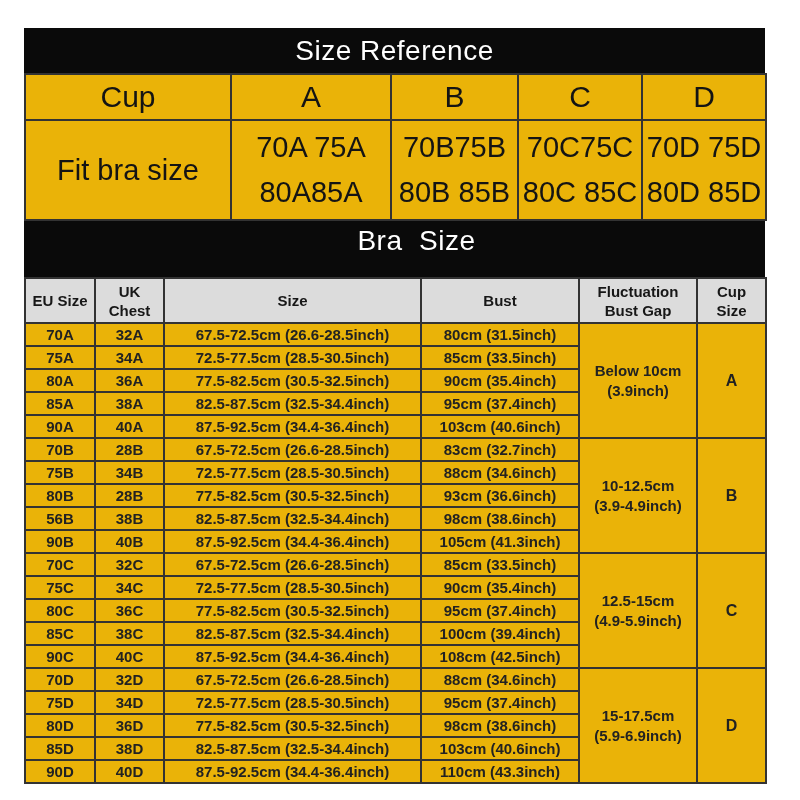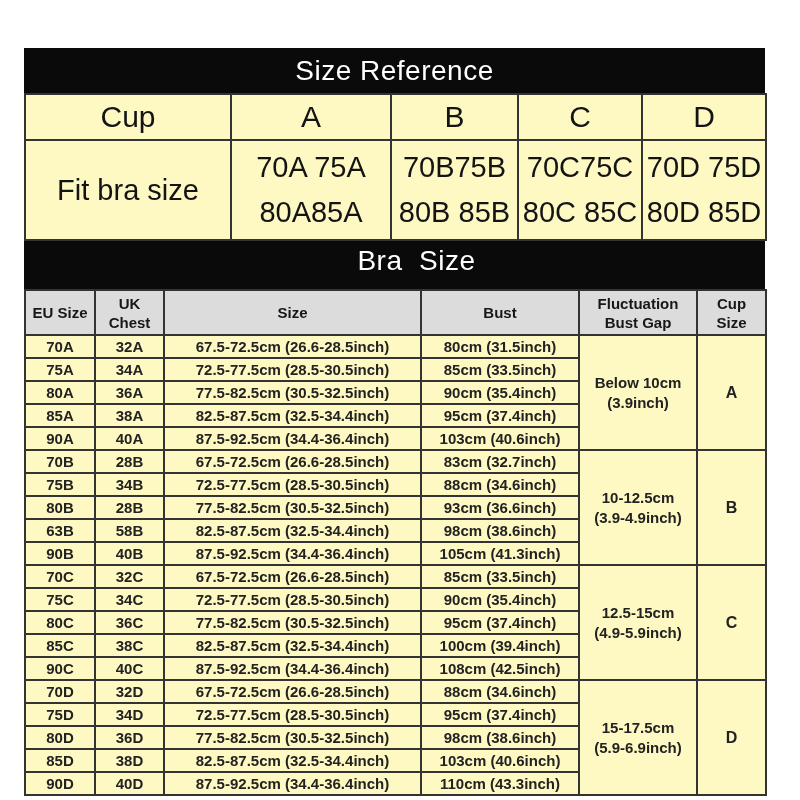--- a/index.html
+++ b/index.html
@@ -1,23 +1,23 @@
 <!DOCTYPE html>
 <html><head>
 <meta charset="utf-8">
 <style>
   * { margin: 0; padding: 0; box-sizing: border-box; }
   html, body { width: 800px; height: 800px; background: #ffffff;
     font-family: "Liberation Sans", sans-serif; color: #1c1c1c; }
   .canvas { position: relative; width: 800px; height: 800px; background: #ffffff; overflow: hidden; }
-  .sheet { position: absolute; left: 24px; top: 48px; width: 741px; }
+  .sheet { position: absolute; left: 24px; top: 28px; width: 741px; }
   .bar { background: #0a0a0a; color: #ffffff; text-align: center;
     font-size: 28px; height: 45px; line-height: 45px; white-space: pre; letter-spacing: 0.5px; }
-  .bar.bar2 { height: 48px; line-height: 40px; padding-left: 44px; }
-  table { border-collapse: collapse; table-layout: fixed; width: 741px; background: #fef9c3; }
+  .bar.bar2 { height: 56px; line-height: 40px; padding-left: 44px; }
+  table { border-collapse: collapse; table-layout: fixed; width: 741px; background: #eab308; }
   td, th { border: 2px solid #333333; text-align: center; vertical-align: middle; overflow: hidden; }
   
   .top td { height: 46px; font-size: 30px; font-weight: 400; color: #141414; }
   .top .fit-row td { height: 100px; font-size: 29px; line-height: 45px; }
   .multiline { white-space: pre-line; }
   
   .bottom th { height: 45px; background: #dcdcdc; font-size: 15px; font-weight: 700;
     line-height: 19px; color: #171717; }
   .bottom td { height: 23px; font-size: 15px; font-weight: 600; line-height: 20px; color: #222222; }
   .bottom .fluct-cell { font-size: 15px; line-height: 20px; border-radius: 26px; }
@@ -134,22 +134,22 @@
             <td>72.5-77.5cm (28.5-30.5inch)</td>
             <td>88cm (34.6inch)</td>
           </tr>
           <tr>
             <td>80B</td>
             <td>28B</td>
             <td>77.5-82.5cm (30.5-32.5inch)</td>
             <td>93cm (36.6inch)</td>
           </tr>
           <tr>
-            <td>63B</td>
-            <td>58B</td>
+            <td>56B</td>
+            <td>38B</td>
             <td>82.5-87.5cm (32.5-34.4inch)</td>
             <td>98cm (38.6inch)</td>
           </tr>
           <tr>
             <td>90B</td>
             <td>40B</td>
             <td>87.5-92.5cm (34.4-36.4inch)</td>
             <td>105cm (41.3inch)</td>
           </tr>
           <tr>

